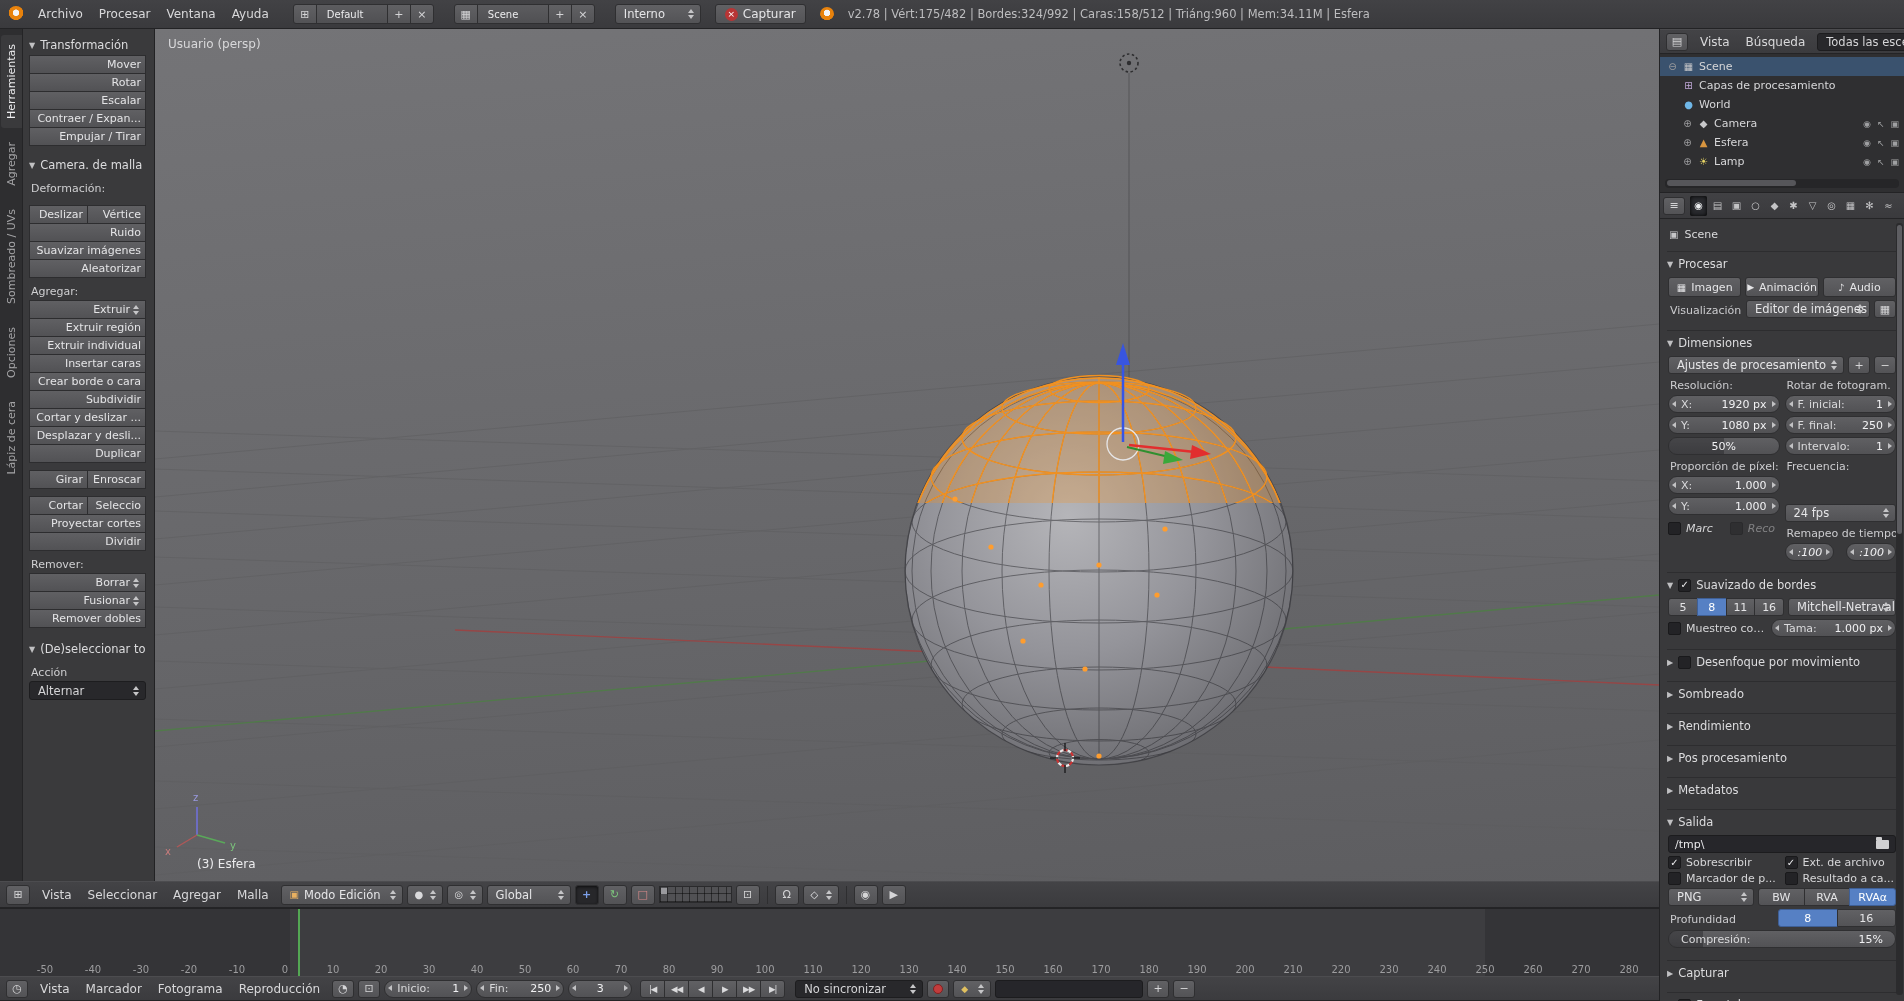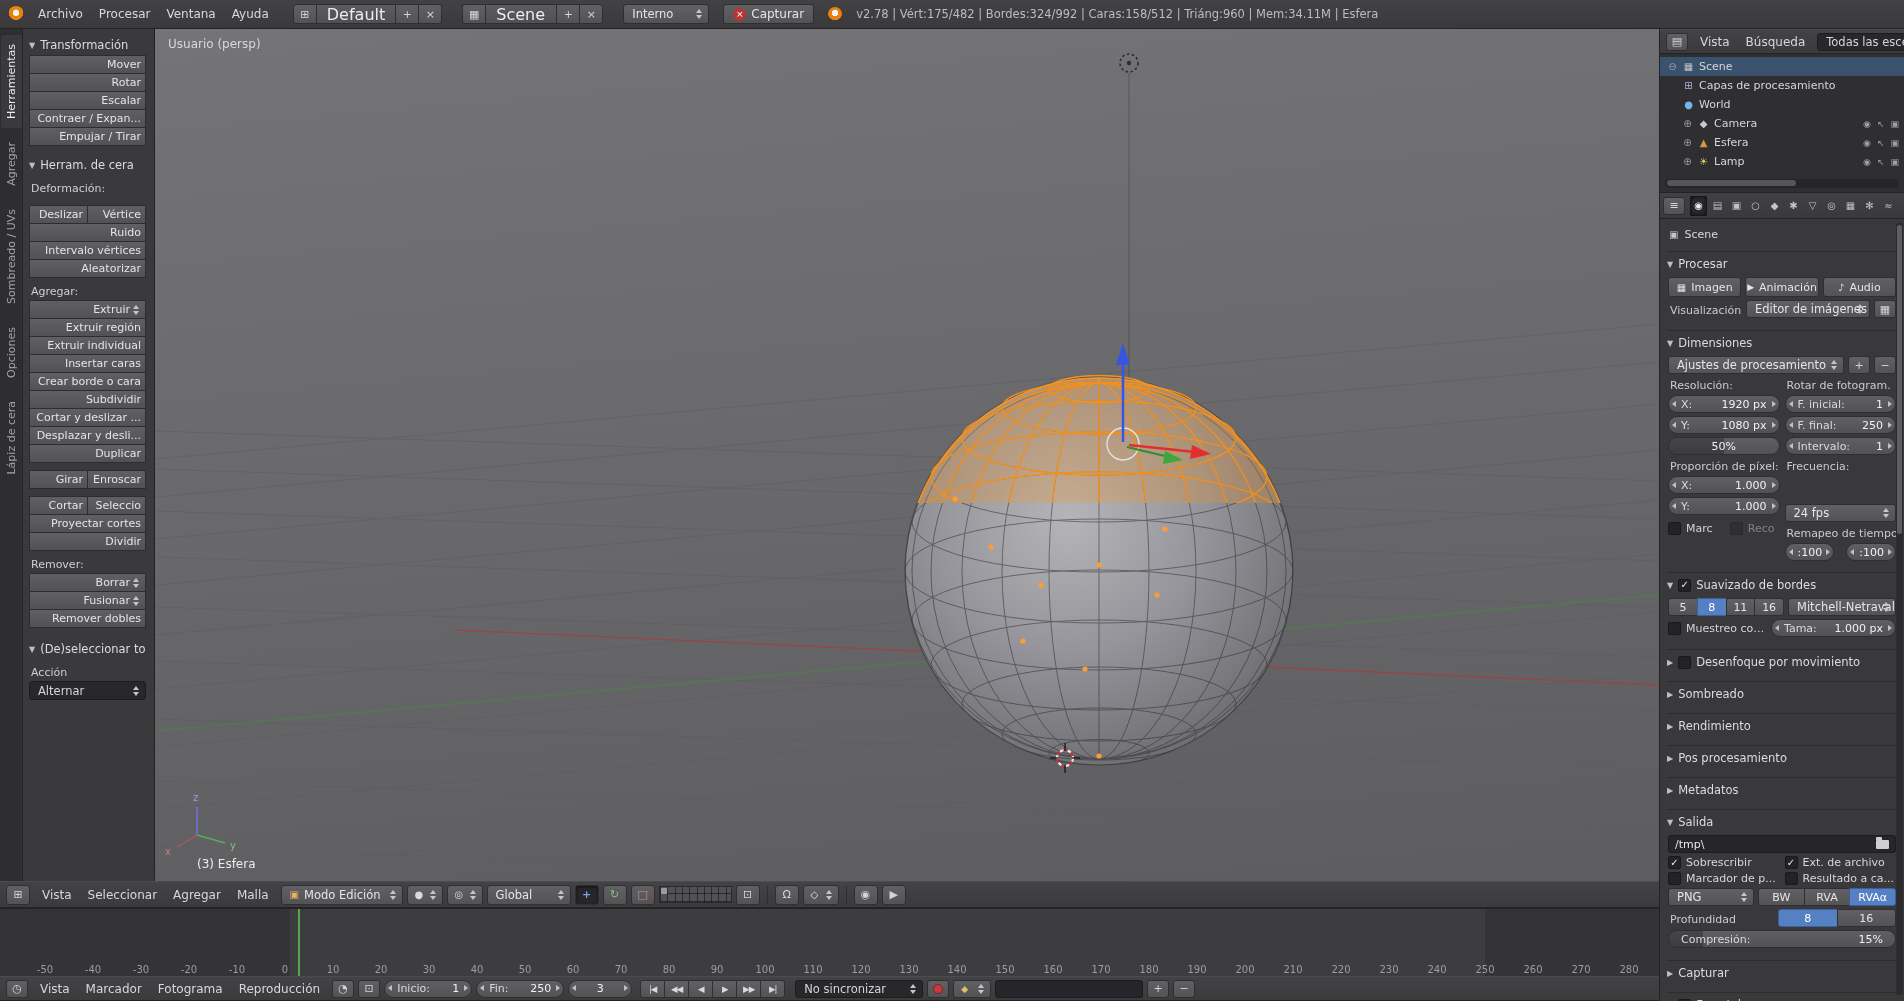--- a/index.html
+++ b/index.html
@@ -54,21 +54,21 @@
   .layers::after{content:"";position:absolute;left:1px;top:1px;width:6px;height:6px;background:#9a9a9e;}
 
   
   #topbar{left:0;top:0;width:1904px;height:29px;display:flex;align-items:center;gap:6px;background:linear-gradient(#424245,#3a3a3d);border-bottom:1px solid #232325;padding:0 8px;}
   .tb-menus{display:flex;align-items:center;}
   .stats{color:#bdbdbf;font-size:11.5px;margin-left:8px;white-space:nowrap;}
   .compound{display:inline-flex;height:20px;}
   .compound>*{margin-left:-1px;border-radius:0;height:20px;}
   .compound>:first-child{margin-left:0;border-radius:3px 0 0 3px;}
   .compound>:last-child{border-radius:0 3px 3px 0;}
-  .c-name{background:linear-gradient(#5c5c5f,#505053);border:1px solid #2f2f31;display:inline-flex;align-items:center;padding:0 10px;min-width:72px;font-size:16px;color:#ececee;}
+  .c-name{background:linear-gradient(#5c5c5f,#505053);border:1px solid #2f2f31;display:inline-flex;align-items:center;padding:0 10px;min-width:72px;font-size:10px;color:#ececee;}
 
   #tabstrip{left:0;top:29px;width:23px;height:852px;background:#2e2e30;border-right:1px solid #242426;display:flex;flex-direction:column;align-items:stretch;gap:5px;padding-top:6px;}
   .vtab{writing-mode:vertical-rl;transform:rotate(180deg);font-size:11px;color:#a4a4a6;padding:9px 4px;margin:0 auto;}
   .vtab:first-child{background:#3a3a3c;color:#ececee;border-radius:0 3px 3px 0;}
 
   #toolshelf{left:23px;top:29px;width:132px;height:852px;background:#3a3a3c;border-right:1px solid #222224;padding:6px 8px 0 6px;overflow:hidden;}
   .phead{display:flex;align-items:center;gap:5px;height:20px;color:#dcdcde;font-size:11.5px;white-space:nowrap;overflow:hidden;}
   .tri{font-size:8px;color:#c0c0c2;flex:none;}
   .shelf-label{font-size:11px;color:#cfcfd1;margin:7px 0 2px 2px;}
   .tool-btn{display:block;height:19px;line-height:17px;text-align:center;font-size:11px;background:linear-gradient(#606063,#525255);border:1px solid #2d2d2f;color:#e4e4e6;white-space:nowrap;overflow:hidden;text-overflow:ellipsis;padding:0 4px;}
@@ -108,21 +108,21 @@
   .ptab{width:17px;height:20px;display:inline-flex;align-items:center;justify-content:center;color:#c4c4c6;font-size:10px;border-radius:2px;flex:none;}
   .ptabs .ptab:nth-child(2){background:#292a2e;box-shadow:inset 0 0 4px #000;color:#eceef0;}
   .pbody{padding:3px 7px 0 7px;}
   .crumb{display:flex;align-items:center;gap:6px;height:24px;color:#dadadc;padding-left:2px;}
   .ppanel{border-top:1px solid #2d2d2f;margin-top:5px;padding:2px 0 4px 0;}
   .ppanel:first-of-type{border-top:none;margin-top:0;}
   .prow{display:flex;gap:4px;align-items:center;margin:3px 1px;}
   .cols{display:flex;gap:5px;margin:2px 1px;justify-content:flex-end;}
   .col{flex:1;display:flex;flex-direction:column;gap:3px;min-width:0;}
   .lbl{font-size:11px;color:#cbcbce;padding:2px 0 0 2px;white-space:nowrap;overflow:hidden;}
-  .half{display:flex;gap:12px;}
+  .half{display:flex;gap:12px;font-style:italic;}
   .half>*{flex:1;min-width:0;}
   .vscroll{position:absolute;right:1px;top:30px;bottom:6px;width:7px;background:#2b2b2d;border-radius:3px;}
   .vscroll i{position:absolute;top:2px;left:1px;right:1px;height:40%;background:#5e5e62;border-radius:3px;display:block;}
 </style>
 </head>
 <body>
 
 <div id="app">
 
   <div id="topbar" class="region">
@@ -173,29 +173,29 @@
     <div class="stack">
         <span class="tool-btn">Mover</span>
         <span class="tool-btn">Rotar</span>
         <span class="tool-btn">Escalar</span>
         <span class="tool-btn">Contraer / Expan...</span>
         <span class="tool-btn">Empujar / Tirar</span>
       </div>
 
     <div class="phead" style="margin-top:9px;">
       <span class="tri">▼</span>
-      <span>Herram. de cera</span>
+      <span>Camera. de malla</span>
     </div>
     <div class="shelf-label">Deformación:</div>
     <div class="stack">
       <div class="split">
         <span class="tool-btn">Deslizar</span>
         <span class="tool-btn">Vértice</span>
       </div>
-      <div style="display:contents"><span class="tool-btn">Ruido</span><span class="tool-btn">Intervalo vértices</span><span class="tool-btn">Aleatorizar</span></div>
+      <div style="display:contents"><span class="tool-btn">Ruido</span><span class="tool-btn">Suavizar imágenes</span><span class="tool-btn">Aleatorizar</span></div>
     </div>
     <div class="shelf-label">Agregar:</div>
     <div class="stack">
       <div class="tool-btn menu">
         <span>Extruir</span>
         <span class="updn"></span>
       </div>
       <div style="display:contents"><span class="tool-btn">Extruir región</span><span class="tool-btn">Extruir individual</span><span class="tool-btn">Insertar caras</span><span class="tool-btn">Crear borde o cara</span><span class="tool-btn">Subdividir</span><span class="tool-btn">Cortar y deslizar ...</span><span class="tool-btn">Desplazar y desli...</span><span class="tool-btn">Duplicar</span></div>
       <div class="split">
         <span class="tool-btn">Girar</span>

